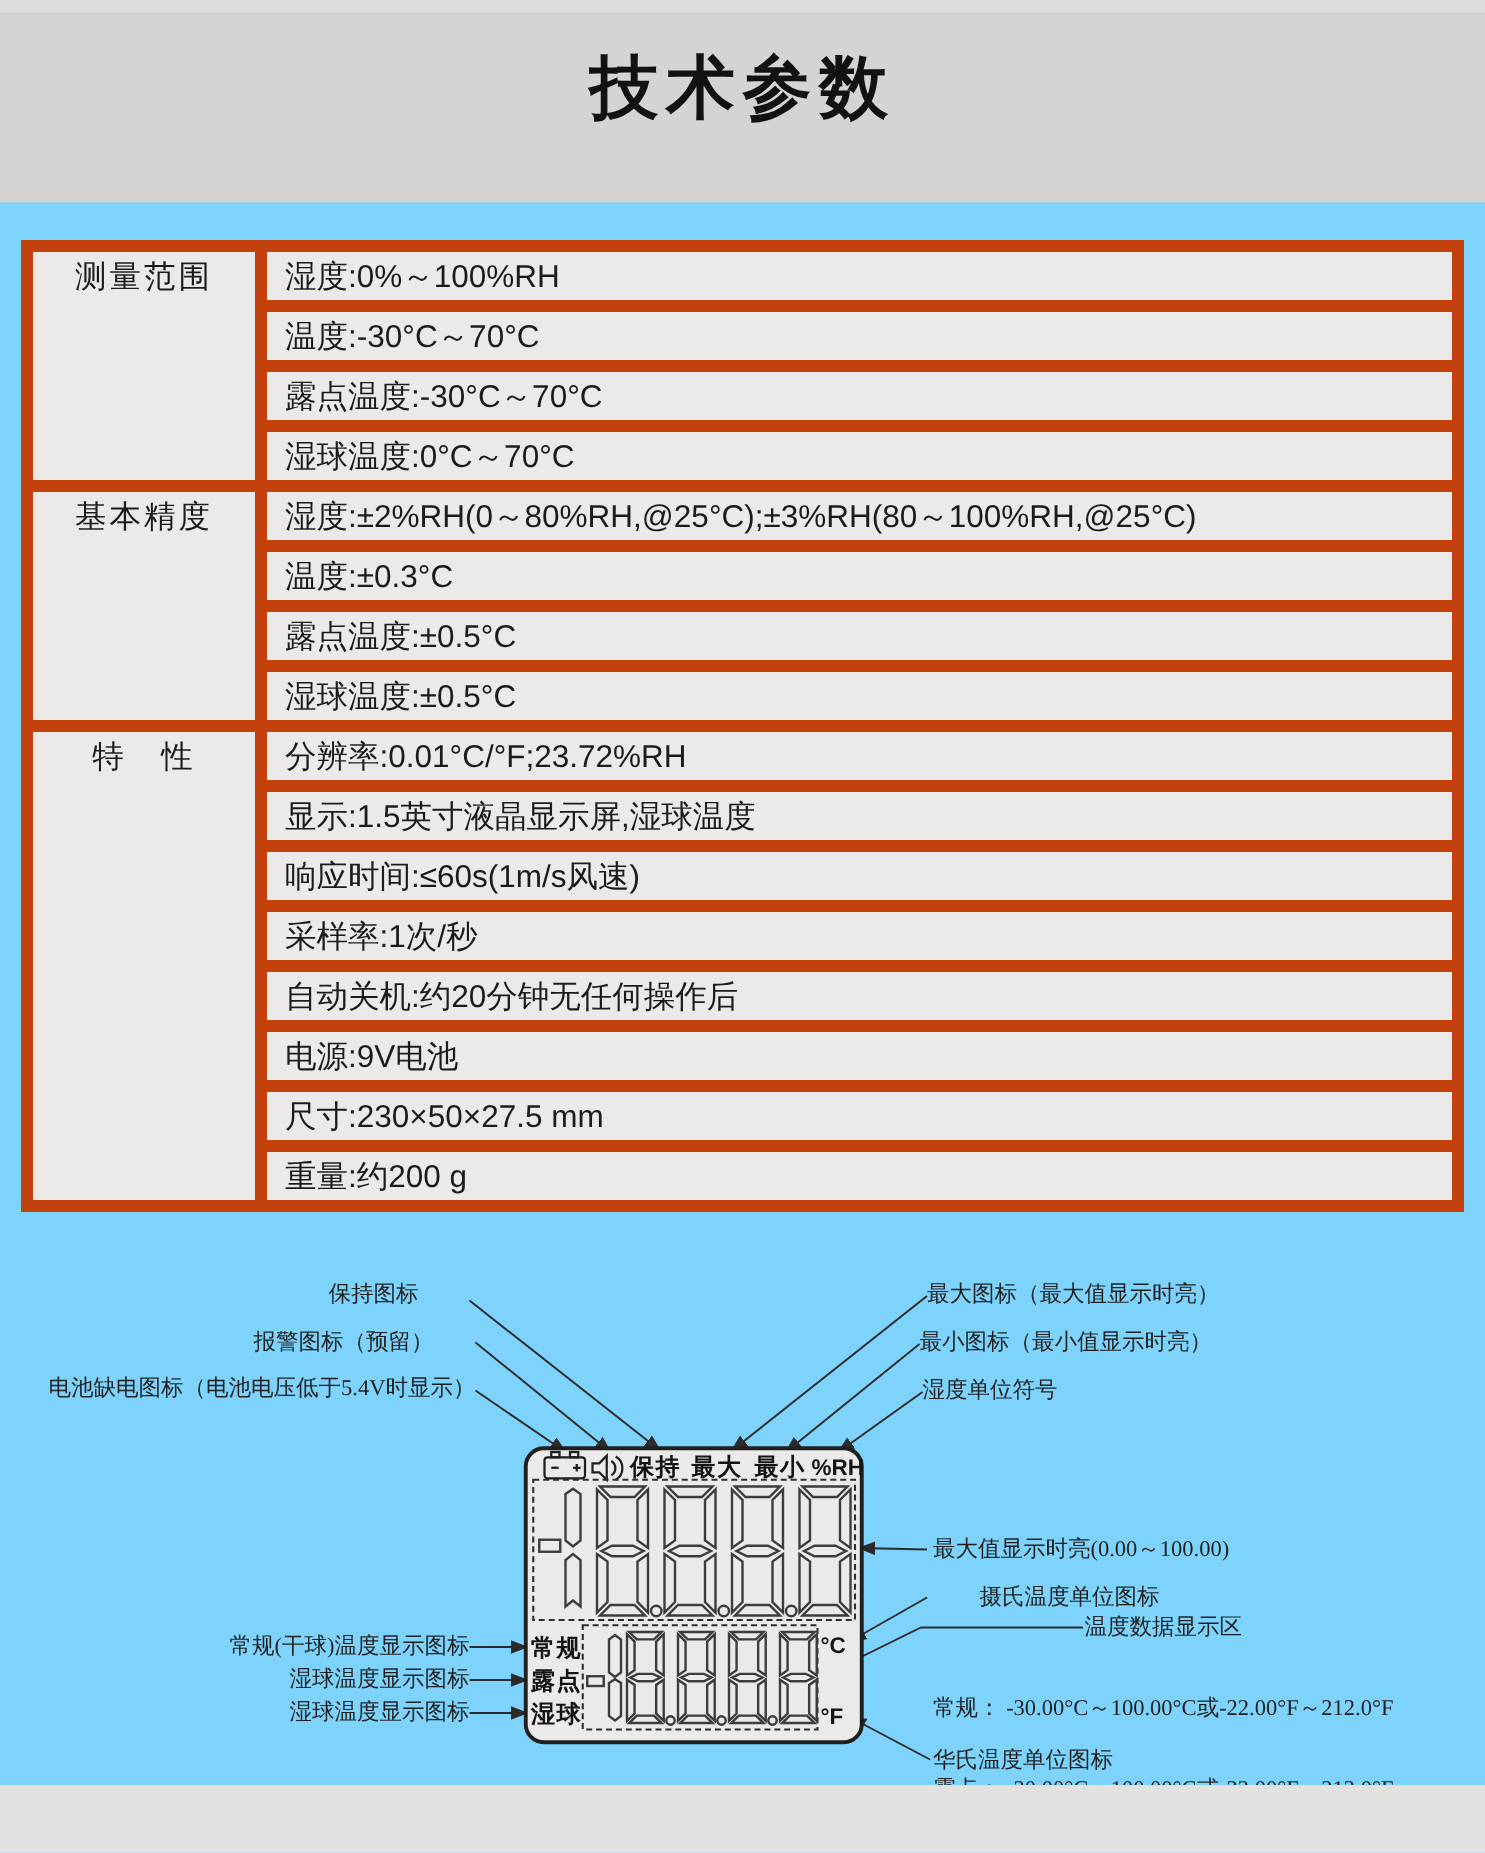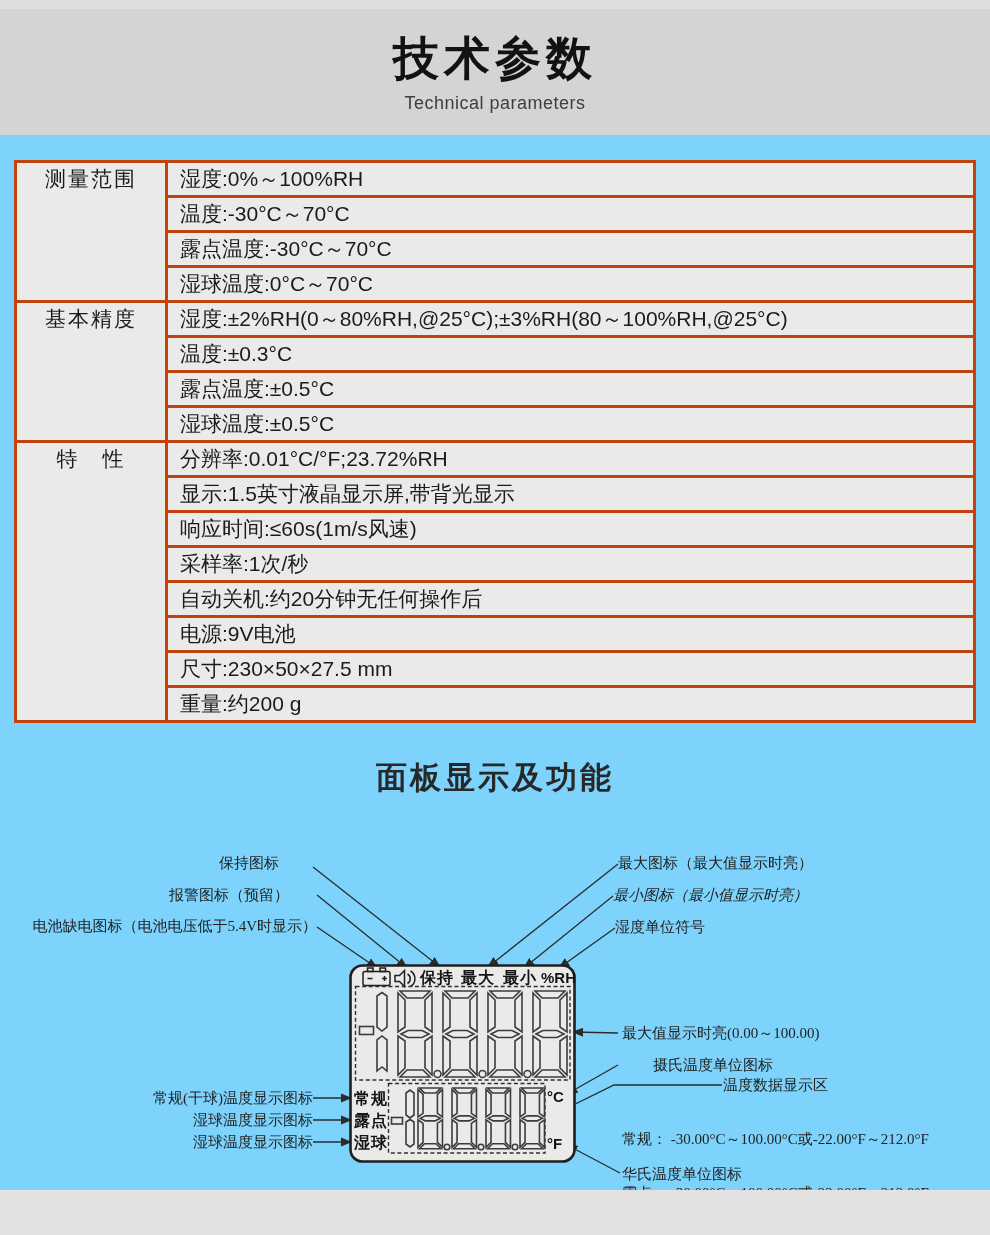--- a/index.html
+++ b/index.html
@@ -3,21 +3,21 @@
 <meta charset="utf-8">
 <style>
   html,body{margin:0;padding:0;background:#ebeae8;}
   .page{position:relative;width:990px;height:1235px;background:#7dd3fc;overflow:hidden;
         font-family:"Liberation Sans",sans-serif;color:#1c1c1c;}
   .top-strip{position:absolute;top:0;left:0;width:990px;height:9px;background:#dedddc;}
   .band{position:absolute;top:9px;left:0;width:990px;height:126px;background:#d5d4d2;text-align:center;}
   .band h1{margin:0;padding-top:19px;font-size:46px;font-weight:700;letter-spacing:5px;color:#121212;}
   .band .sub{font-size:18px;color:#3e3e3e;margin-top:3px;letter-spacing:.5px;}
   .spec{position:absolute;left:14px;top:160px;width:962px;border-collapse:collapse;table-layout:fixed;}
-  .spec td{border:3px solid #c2410c;height:32px;font-size:21px;color:#1b1b1b;
+  .spec td{border:8px solid #c2410c;height:32px;font-size:21px;color:#1b1b1b;
            padding:0 4px 0 12px;white-space:nowrap;overflow:hidden;background:#ebeae8;}
   .spec td.lbl{width:148px;text-align:center;vertical-align:top;padding:2px 0 0 0;letter-spacing:2px;}
   .panel-title{position:absolute;top:757px;left:0;width:990px;text-align:center;margin:0;
                font-size:31px;font-weight:700;letter-spacing:3px;color:#282828;}
   .diagram{position:absolute;top:815px;left:0;width:990px;height:420px;}
   .diagram svg{position:absolute;top:0;left:0;}
   .lbl-s{position:absolute;font-family:"Liberation Serif",serif;font-size:15px;color:#1f1f1f;
          white-space:pre;line-height:17px;}
   .ra{text-align:right;}
   .ranges div{line-height:19.5px;}
@@ -33,21 +33,20 @@
 </style>
 </head>
 <body>
 
 <div class="page">
 
   <div class="top-strip"></div>
 
   <header class="band">
     <h1>技术参数</h1>
-    <div class="sub">Technical parameters</div>
   </header>
 
   <table class="spec">
     <tbody>
       <tr>
         <td class="lbl" rowspan="4">测量范围</td>
         <td>湿度:0%～100%RH</td>
       </tr>
       <tr>
           <td>温度:-30°C～70°C</td>
@@ -69,21 +68,21 @@
           <td>露点温度:±0.5°C</td>
         </tr>
       <tr>
           <td>湿球温度:±0.5°C</td>
         </tr>
       <tr>
         <td class="lbl" rowspan="8">特　性</td>
         <td>分辨率:0.01°C/°F;23.72%RH</td>
       </tr>
       <tr>
-          <td>显示:1.5英寸液晶显示屏,带背光显示</td>
+          <td>显示:1.5英寸液晶显示屏,湿球温度</td>
         </tr>
       <tr>
           <td>响应时间:≤60s(1m/s风速)</td>
         </tr>
       <tr>
           <td>采样率:1次/秒</td>
         </tr>
       <tr>
           <td>自动关机:约20分钟无任何操作后</td>
         </tr>
@@ -92,21 +91,20 @@
         </tr>
       <tr>
           <td>尺寸:230×50×27.5 mm</td>
         </tr>
       <tr>
           <td>重量:约200 g</td>
         </tr>
     </tbody>
   </table>
 
-  <h2 class="panel-title">面板显示及功能</h2>
 
   <div class="diagram">
 
     <svg width="990" height="420" viewBox="0 0 990 420">
       <defs>
         <marker id="arr" markerWidth="9" markerHeight="7" refX="8" refY="3.5" orient="auto">
           <path d="M0,0 L9,3.5 L0,7 Z" fill="#2b2b2b"></path>
         </marker>
         <g id="seg7" class="seg">
           <polygon vector-effect="non-scaling-stroke" points="2,0 32,0 25,7 9,7"></polygon>
@@ -185,21 +183,21 @@
       </g>
 
       <text class="lcdtxt-sm" x="547" y="287">°C</text>
       <text class="lcdtxt-sm" x="547" y="334">°F</text>
     </svg>
 
     <div class="lbl-s ra" style="right:711px;top:40px;">保持图标</div>
     <div class="lbl-s ra" style="right:701px;top:72px;">报警图标（预留）</div>
     <div class="lbl-s ra" style="right:673px;top:103px;margin-left:12px;">电池缺电图标（电池电压低于5.4V时显示）</div>
     <div class="lbl-s" style="left:618px;top:40px;">最大图标（最大值显示时亮）</div>
-    <div class="lbl-s" style="left:613px;top:72px;font-style:italic;">最小图标（最小值显示时亮）</div>
+    <div class="lbl-s" style="left:613px;top:72px;">最小图标（最小值显示时亮）</div>
     <div class="lbl-s" style="left:615px;top:104px;">湿度单位符号</div>
     <div class="lbl-s" style="left:622px;top:210px;">最大值显示时亮(0.00～100.00)</div>
     <div class="lbl-s" style="left:621px;top:242px;margin-left:32px;">摄氏温度单位图标</div>
     <div class="lbl-s" style="left:723px;top:262px;">温度数据显示区</div>
     <div class="lbl-s ranges" style="left:622px;top:281px;">
       <div>常规： -30.00°C～100.00°C或-22.00°F～212.0°F</div>
       <div>露点： -30.00°C～100.00°C或-22.00°F～212.0°F</div>
       
     </div>
     <div class="lbl-s" style="left:622px;top:351px;">华氏温度单位图标</div>

